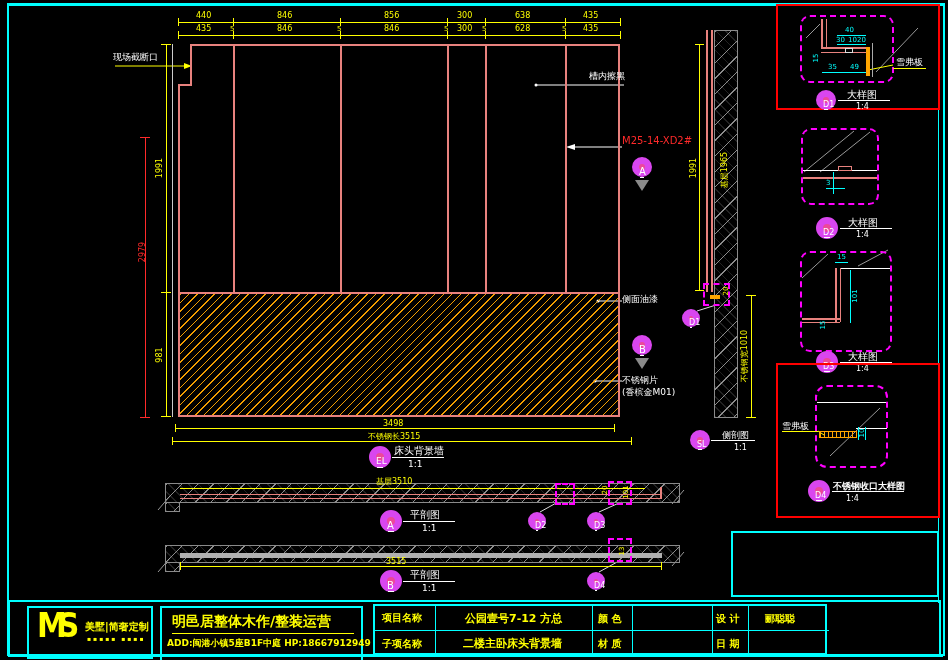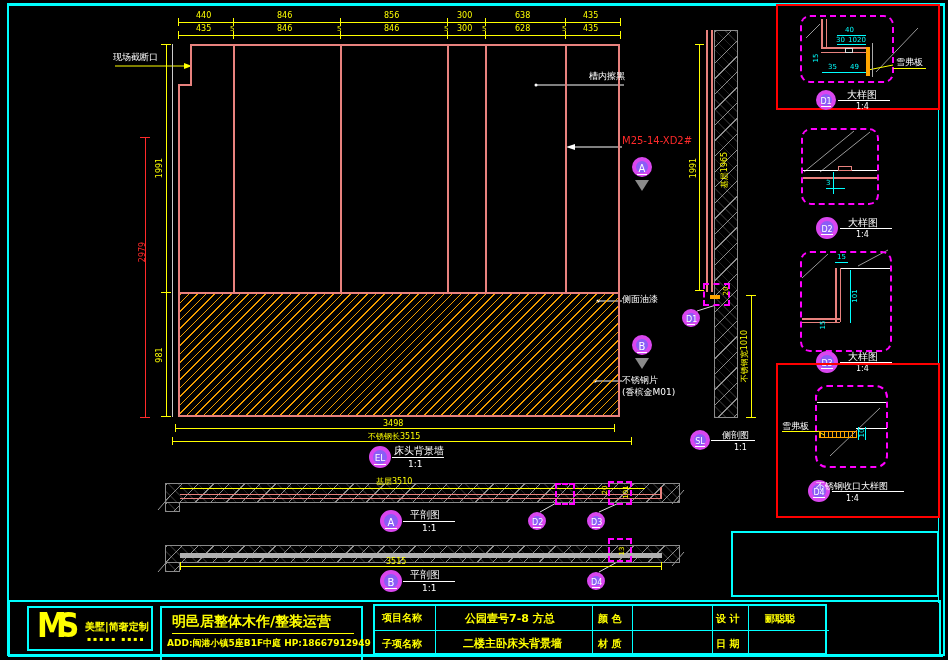--- a/index.html
+++ b/index.html
@@ -2,21 +2,21 @@
 <html><head>
 <meta charset="utf-8">
 <style>
   html,body{margin:0;padding:0;background:#000;}
   #sheet{position:relative;width:948px;height:660px;background:#000;overflow:hidden;
          font-family:"DejaVu Sans",sans-serif;}
   .ln{position:absolute;}
   .tx{position:absolute;white-space:nowrap;line-height:1;}
   .y{color:#ffff00;} .wt{color:#ffffff;text-align:center;} .rd{color:#ff2a2a;} .cy{color:#00ffff;}
   .rt{transform:translate(-50%,-50%) rotate(-90deg);}
-  .bub{position:absolute;border:4px solid #d946ef;border-radius:50%;color:#fff;text-align:center;background:#8b5cf6;box-sizing:border-box;}
+  .bub{position:absolute;border:7px solid #d946ef;border-radius:50%;color:#fff;text-align:left;background:#ec4899;box-sizing:border-box;}
   .bub .chord{position:absolute;left:1px;right:1px;height:1px;background:#fff;}
   .tri{position:absolute;width:0;height:0;}
   .dashbox{position:absolute;border:2px dashed #ff00ff;box-sizing:border-box;background:transparent;}
   .redbox{position:absolute;border:2px solid #ff0000;box-sizing:border-box;}
   .cyanbox{position:absolute;border:2px solid #00ffff;box-sizing:border-box;}
   .hatch-o{background-image:repeating-linear-gradient(135deg,rgba(255,166,0,.95) 0 1px,transparent 1px 6px);}
   .hatch-g{background-image:repeating-linear-gradient(135deg,rgba(165,165,165,.85) 0 1px,transparent 1px 11px),repeating-linear-gradient(45deg,rgba(110,110,110,.30) 0 1px,transparent 1px 7px);border:1px solid #8a8a8a;box-sizing:border-box;}
   .pk{background:#e8827e;}
   .s7{font-size:7px;} .s8{font-size:8px;} .s9{font-size:9px;} .s10{font-size:10px;} .s11{font-size:11px;} .s14{font-size:14px;}
   .b{font-weight:bold;}
@@ -314,48 +314,48 @@
   <div class="ln" style="left:858px;top:427px;width:1px;height:13px;background:#00ffff;"></div>
   <div class="ln" style="left:865px;top:427px;width:1px;height:13px;background:#00ffff;"></div>
   <div class="tx cy s7 rt" style="left:862px;top:433px;">10</div>
   <div class="tx wt s9" style="left:782px;top:422px;">雪弗板</div>
   <div class="ln" style="left:782px;top:431px;width:36px;height:1px;background:#ffff00;"></div>
   <div class="bub" style="left:808px;top:480px;width:22px;height:22px;font-size:8px;padding-top:4px;">
     <span>D4</span>
     <div class="chord" style="top:13px;"></div>
   </div>
   <div class="ln" style="left:832px;top:491px;width:72px;height:1px;background:#ffffff;"></div>
-  <div class="tx wt s9" style="left:816px;top:482px;">不锈钢收口大样图</div>
+  <div class="tx wt s9" style="left:833px;top:482px;font-weight:bold;">不锈钢收口大样图</div>
   <div class="tx wt s8" style="left:846px;top:495px;">1:4</div>
 
   <div class="cyanbox" style="left:731px;top:531px;width:208px;height:66px;"></div>
 
   <div class="cyanbox" style="left:8px;top:600px;width:933px;height:56px;"></div>
 
-  <div class="cyanbox" style="left:27px;top:606px;width:126px;height:45px;">
+  <div class="cyanbox" style="left:27px;top:606px;width:126px;height:53px;">
     <div class="tx y" style="left:8px;top:2px;font-size:30px;font-weight:bold;letter-spacing:-9px;transform:scaleY(1.15);">MS</div>
     <div class="tx y s10 b" style="left:56px;top:14px;">美墅|简奢定制</div>
     <div class="tx y" style="left:58px;top:28px;font-size:6px;letter-spacing:2px;">▪▪▪▪▪ ▪▪▪▪</div>
   </div>
 
   <div class="cyanbox" style="left:160px;top:606px;width:203px;height:59px;">
     <div class="tx y s14 b" style="left:10px;top:6px;">明邑居整体木作/整装运营</div>
     <div class="ln" style="left:10px;top:25px;width:182px;height:1px;background:#ffff00;"></div>
     <div class="tx y s9 b" style="left:5px;top:31px;">ADD:闽港小镇5座B1F中庭  HP:18667912949</div>
   </div>
 
   <div class="cyanbox" style="left:373px;top:604px;width:454px;height:51px;">
     <div class="ln" style="left:0;top:24px;width:454px;height:1px;background:#00ffff;"></div>
     <div class="ln" style="left:60px;top:0;width:1px;height:51px;background:#00ffff;"></div>
     <div class="ln" style="left:217px;top:0;width:1px;height:51px;background:#00ffff;"></div>
     <div class="ln" style="left:257px;top:0;width:1px;height:51px;background:#00ffff;"></div>
     <div class="ln" style="left:337px;top:0;width:1px;height:51px;background:#00ffff;"></div>
     <div class="ln" style="left:373px;top:0;width:1px;height:51px;background:#00ffff;"></div>
     <div class="tx y s10 b" style="left:7px;top:8px;font-family:Liberation Mono, monospace;">项目名称</div>
-    <div class="tx y s11 b" style="left:90px;top:7px;">公园壹号7-8  方总</div>
+    <div class="tx y s11 b" style="left:90px;top:7px;">公园壹号7-12  方总</div>
     <div class="tx y s10 b" style="left:223px;top:8px;">颜 色</div>
     <div class="tx y s10 b" style="left:265px;top:8px;"></div>
     <div class="tx y s10 b" style="left:341px;top:8px;">设 计</div>
     <div class="tx y s10 b" style="left:390px;top:8px;">郦聪聪</div>
     <div class="tx y s10 b" style="left:7px;top:33px;">子项名称</div>
     <div class="tx y s11 b" style="left:88px;top:32px;">二楼主卧床头背景墙</div>
     <div class="tx y s10 b" style="left:223px;top:33px;">材 质</div>
     <div class="tx y s10 b" style="left:265px;top:33px;"></div>
     <div class="tx y s10 b" style="left:341px;top:33px;">日 期</div>
     <div class="tx y s10 b" style="left:390px;top:33px;"></div>

